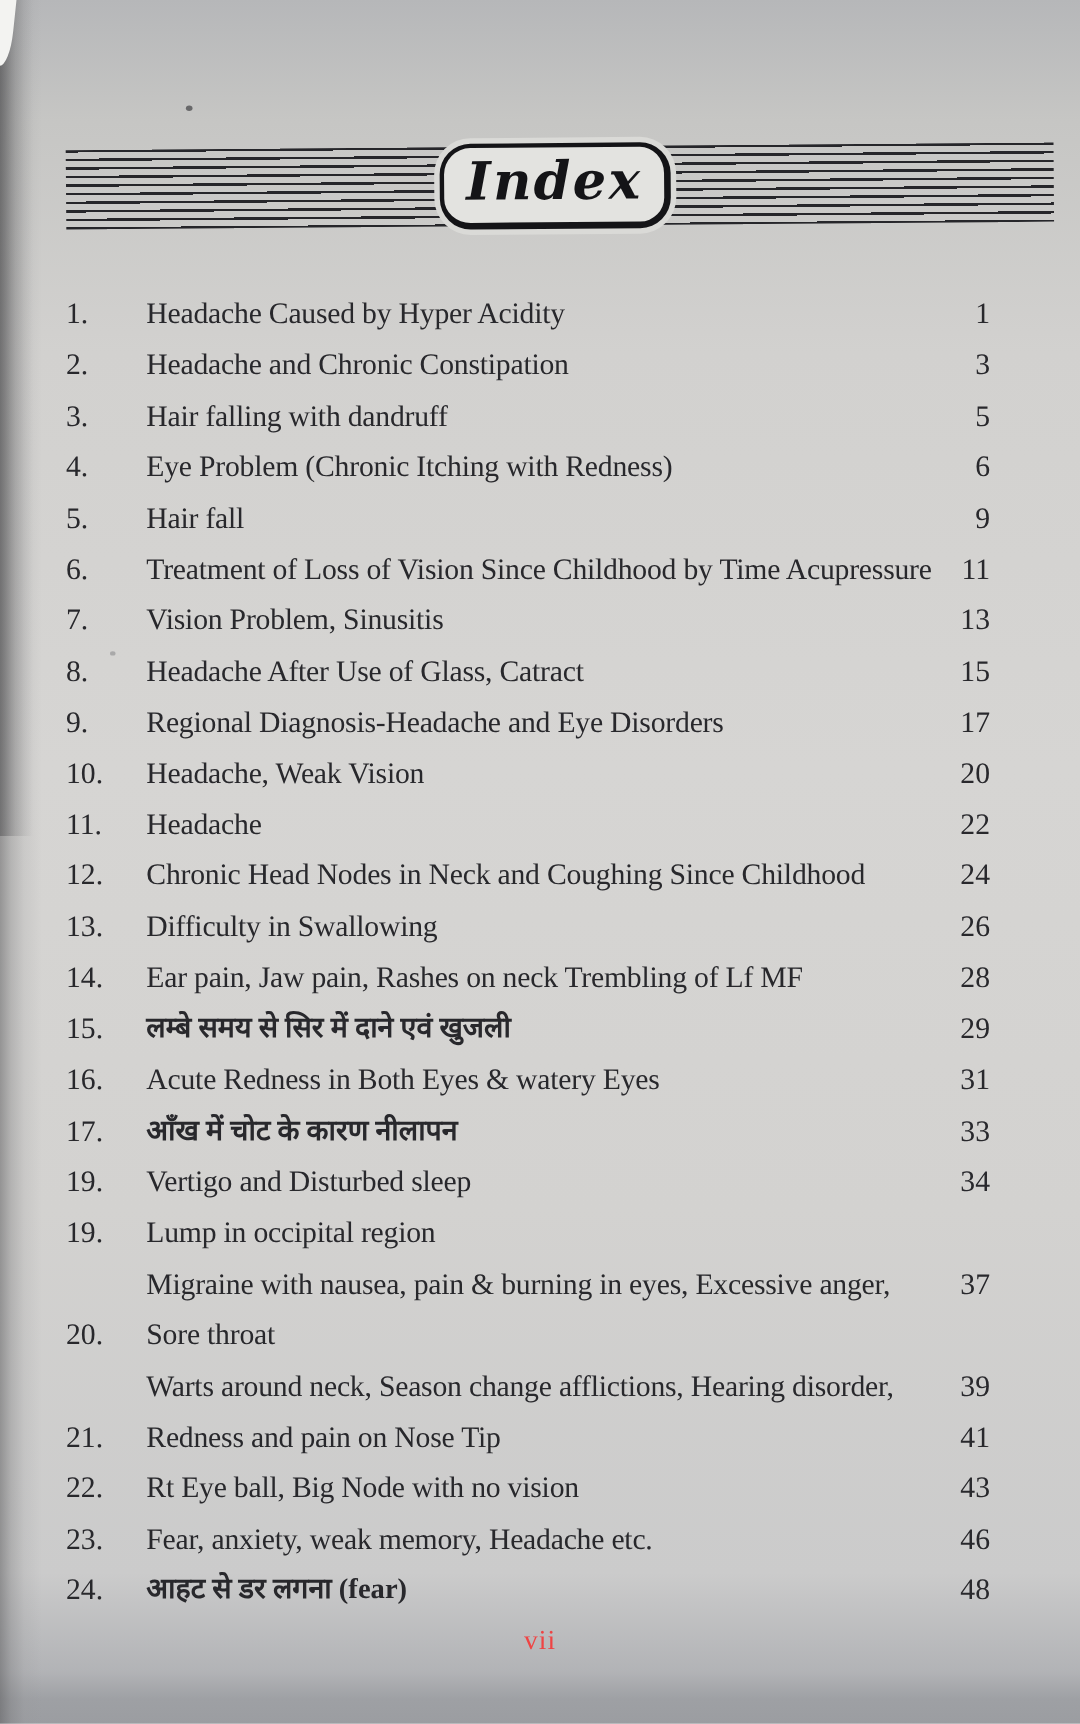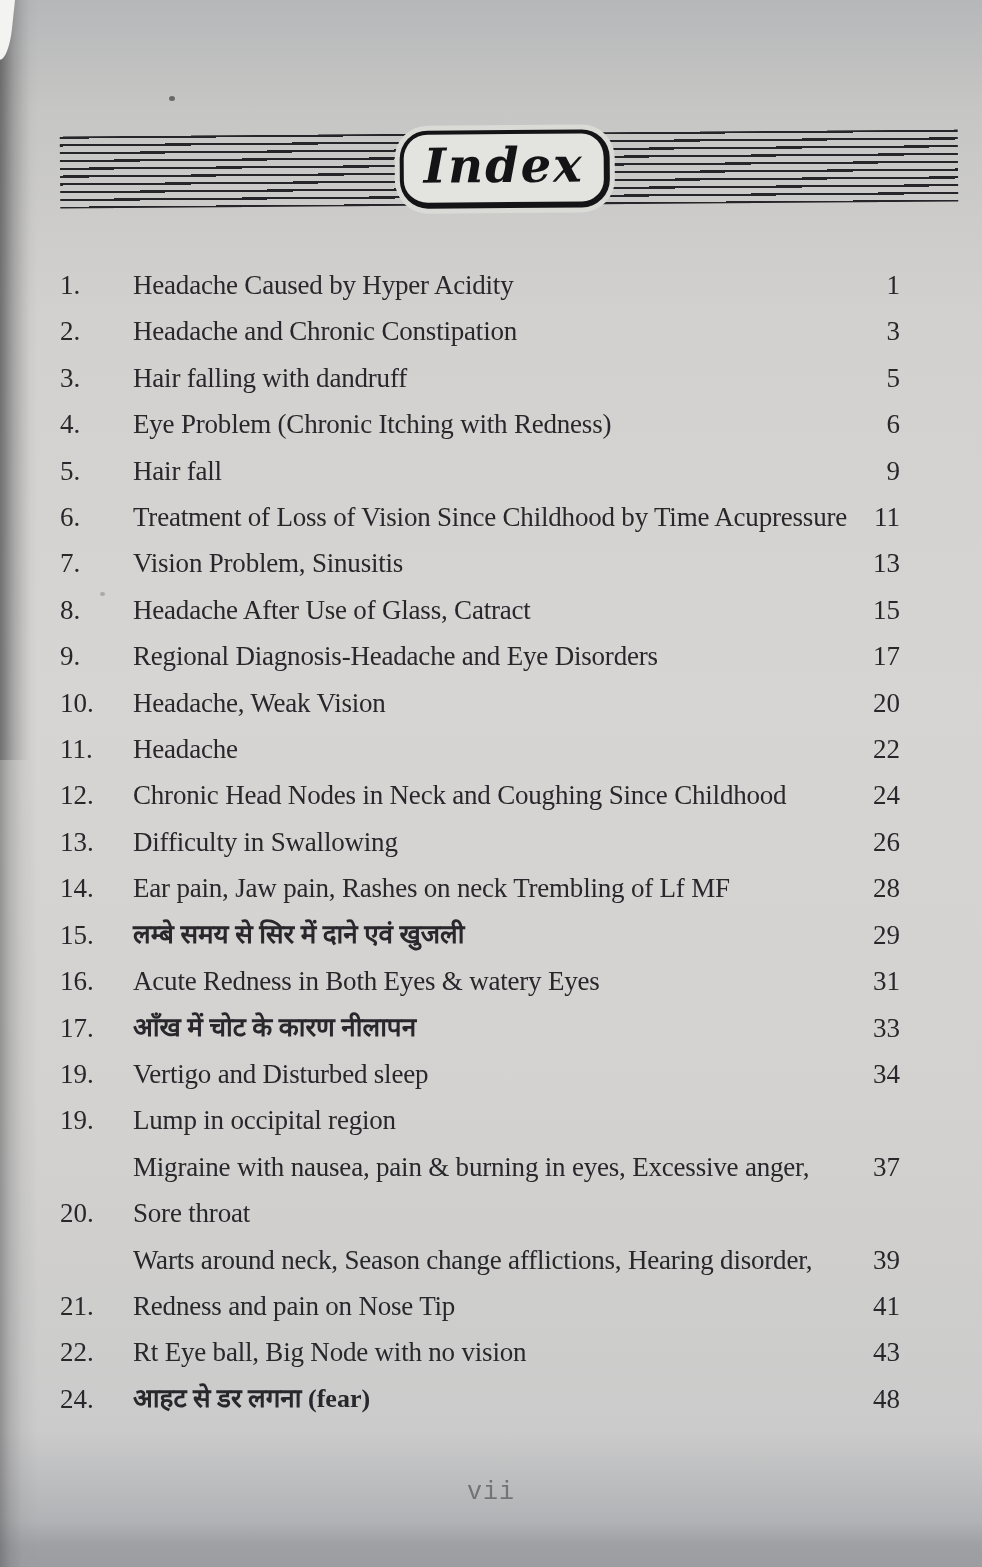--- a/index.html
+++ b/index.html
@@ -99,22 +99,22 @@
     font-size: 27px; line-height: 46.4px;
     text-align: right; align-self: end;
   }
 
   
   .footer {
     position: absolute; left: 0; right: 0; top: 1478px;
     text-align: center;
   }
   .folio {
-    font-family: Liberation Mono, monospace;
-    font-size: 25px; color: #737373; letter-spacing: 1px;
+    font-family: Liberation Serif, serif;
+    font-size: 25px; color: #ef4444; letter-spacing: 1px;
   }
 </style>
 </head>
 <body>
 
 <div class="left-edge-shadow"></div>
 <div class="left-edge-top-dark"></div>
 <div class="corner-sliver"></div>
 <div class="speck-1"></div>
 <div class="speck-2"></div>
@@ -277,20 +277,27 @@
       <span class="toc-page">41</span>
     </div>
     <div class="toc-row">
       <span class="toc-num">22.</span>
       <div class="toc-title">
         <div>Rt Eye ball, Big Node with no vision</div>
       </div>
       <span class="toc-page">43</span>
     </div>
     <div class="toc-row">
+      <span class="toc-num">23.</span>
+      <div class="toc-title">
+        <div>Fear, anxiety, weak memory, Headache etc.</div>
+      </div>
+      <span class="toc-page">46</span>
+    </div>
+    <div class="toc-row">
       <span class="toc-num">24.</span>
       <div class="toc-title devanagari">
         <div>आहट से डर लगना (fear)</div>
       </div>
       <span class="toc-page">48</span>
     </div>
   </div>
 
 <div class="footer">
   <span class="folio">vii</span>

